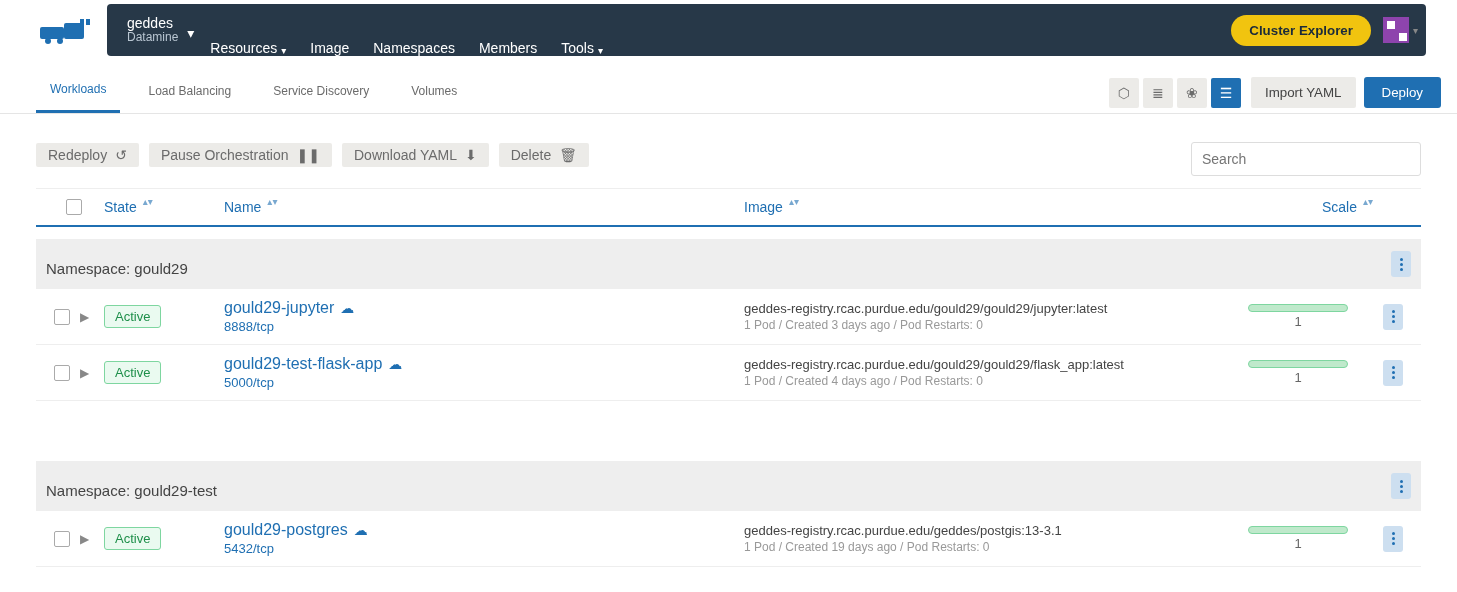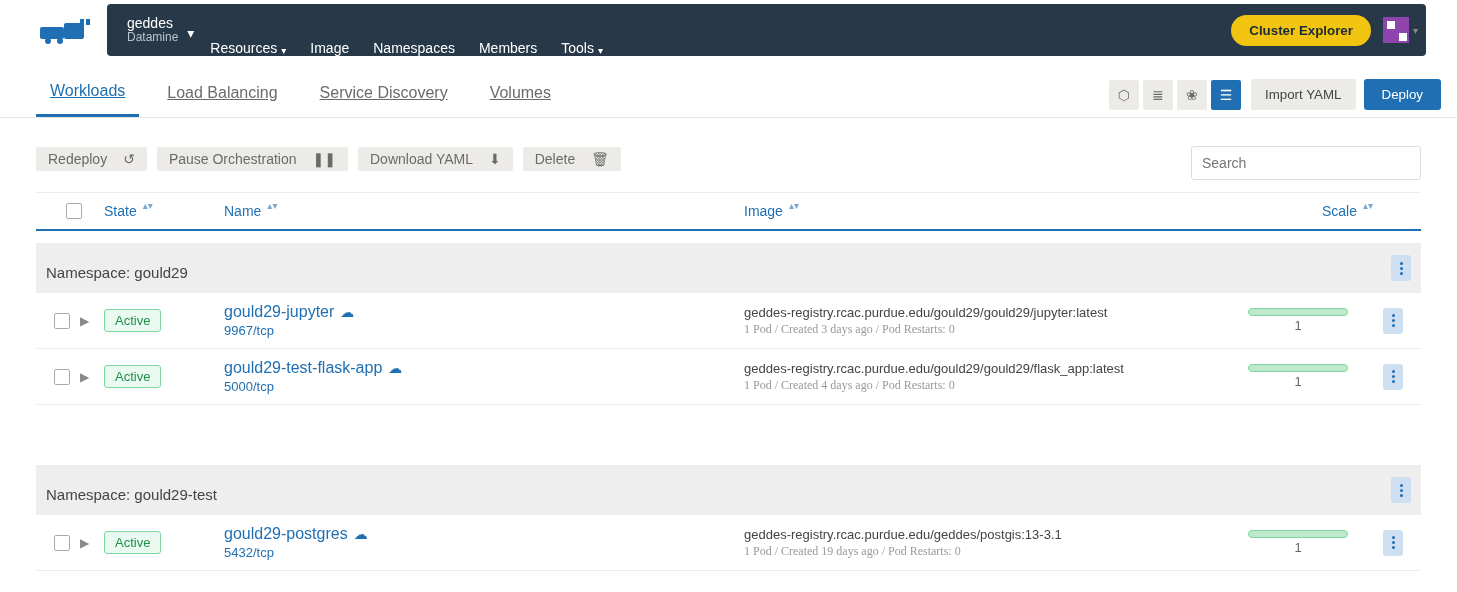--- a/index.html
+++ b/index.html
@@ -19,32 +19,32 @@
   .spacer { flex: 1; }
   .cluster-explorer { background: #f1c40f; color:#1b2b3a; border:none; border-radius:20px; padding:8px 18px; font-weight:600; cursor:pointer; margin-right:12px; }
   .user-avatar { width:26px; height:26px; background:#8e44ad; display:inline-block; position:relative; }
   .user-avatar::before { content:""; position:absolute; width:8px; height:8px; background:#fff; left:4px; top:4px; }
   .user-avatar::after { content:""; position:absolute; width:8px; height:8px; background:#fff; right:2px; bottom:2px; }
   .user-wrap { display:flex; align-items:center; gap:4px; cursor:pointer; margin-right:8px;}
   .user-wrap .chev { color:#888; font-size:10px; }
 
   
   .subnav { display:flex; align-items:center; padding: 12px 16px 0 36px; border-bottom:1px solid #e5e5e5; }
-  .subtab { padding: 10px 14px 14px; margin-right: 14px; color:#6b6b6b; cursor:pointer; font-size:16px;text-decoration:underline; }
+  .subtab { padding: 10px 14px 14px; margin-right: 14px; color:#6b6b6b; cursor:pointer; font-size:12px; }
   .subtab.active { color:#1f6fb2; border-bottom:3px solid #1f6fb2; font-weight:500; }
   .subnav .spacer { flex:1; }
   .view-btns { display:flex; gap:4px; margin-right:10px; }
   .view-btn { width:30px; height:30px; background:#ecebe8; display:flex; align-items:center; justify-content:center; cursor:pointer; color:#6b6b6b; border-radius:2px; }
   .view-btn.active { background:#1f6fb2; color:#fff; }
   .import-yaml { background:#ecebe8; border:none; padding:8px 14px; cursor:pointer; color:#444; border-radius:2px; margin-right:8px; }
   .deploy { background:#1f6fb2; color:#fff; border:none; padding:8px 18px; cursor:pointer; border-radius:3px; font-weight:500; }
 
   
   .actionbar { display:flex; align-items:center; padding: 20px 36px 12px; gap:10px; }
-  .action-btn { background:#ecebe8; border:none; padding:4px 12px; cursor:pointer; color:#6b6b6b; border-radius:2px; display:flex; align-items:center; gap:16px; font-size:14px; }
+  .action-btn { background:#ecebe8; border:none; padding:4px 12px; cursor:pointer; color:#6b6b6b; border-radius:2px; display:flex; align-items:center; gap:8px; font-size:14px; }
   .search-box { margin-left:auto; width:230px; }
   .search-box input { width:100%; padding:8px 10px; border:1px solid #ddd; border-radius:3px; font-size:14px;margin-top:8px; }
 
   
   .table-wrap { margin: 0 36px; }
   .thead { display:flex; padding: 10px 8px 10px; border-bottom: 2px solid #1f6fb2; border-top:1px solid #eee; align-items:center; }
   .th { color:#1f6fb2; font-weight:500; cursor:pointer; display:flex; align-items:flex-start; gap:4px; }
   .col-check { width: 60px; display:flex; justify-content:center; }
   .col-state { width: 120px; }
   .col-name { flex: 0 0 520px; }
@@ -61,21 +61,21 @@
   .kebab span { width:3px; height:3px; background:#1f6fb2; border-radius:50%; }
 
   .row { display:flex; align-items:center; padding:10px 8px; border-bottom:1px solid #eee; }
   .row .col-check { display:flex; align-items:center; gap:10px; justify-content:flex-start; padding-left:10px;}
   .play-ic { color:#888; font-size:12px; cursor:pointer; }
   .state-badge { border:1px solid #7ed6a0; background:#eafaf0; color:#1e8f4a; padding:3px 10px; border-radius:3px; font-size:13px; display:inline-block;text-align:right; }
   .row .name-main { color:#1f6fb2; font-size:16px; font-weight:500; display:flex; align-items:center; gap:6px; }
   .name-sub { color:#1f6fb2; font-size:13px; margin-top:2px; }
   .cloud-ic { color:#1f6fb2; font-size:14px; }
   .img-main { color:#444; font-size:13px; }
-  .img-sub { color:#999; font-size:12px; margin-top:2px;font-family:Liberation Serif, serif; }
+  .img-sub { color:#999; font-size:12px; margin-top:2px; }
   .scale-bar { width:100px; height:8px; background:#bfe9cb; border:1px solid #7ed6a0; border-radius:6px; display:inline-block; }
   .scale-num { font-size:13px; color:#666; margin-top:2px; }
   .col-scale-cell { display:flex; flex-direction:column; align-items:center; width:150px; }
   .col-menu-cell { width:40px; display:flex; justify-content:center; }
 
   .ns-gap { height: 48px; }
 </style>
 </head>
 <body>
 
@@ -201,21 +201,21 @@
     <div class="col-check">
         <span class="checkbox-empty"></span>
         <span class="play-ic">▶</span>
       </div>
     <div class="col-state"><span class="state-badge">Active</span></div>
     <div class="col-name">
       <div class="name-main">
           <a>gould29-jupyter</a>
           <span class="cloud-ic">☁</span>
         </div>
-      <div class="name-sub"><a>9967/tcp</a></div>
+      <div class="name-sub"><a>8888/tcp</a></div>
     </div>
     <div class="col-image">
       <div class="img-main">geddes-registry.rcac.purdue.edu/gould29/gould29/jupyter:latest</div>
       <div class="img-sub">1 Pod / Created 3 days ago / Pod Restarts: 0</div>
     </div>
     <div class="col-scale-cell">
         <span class="scale-bar"></span>
         <span class="scale-num">1</span>
       </div>
     <div class="col-menu-cell">

